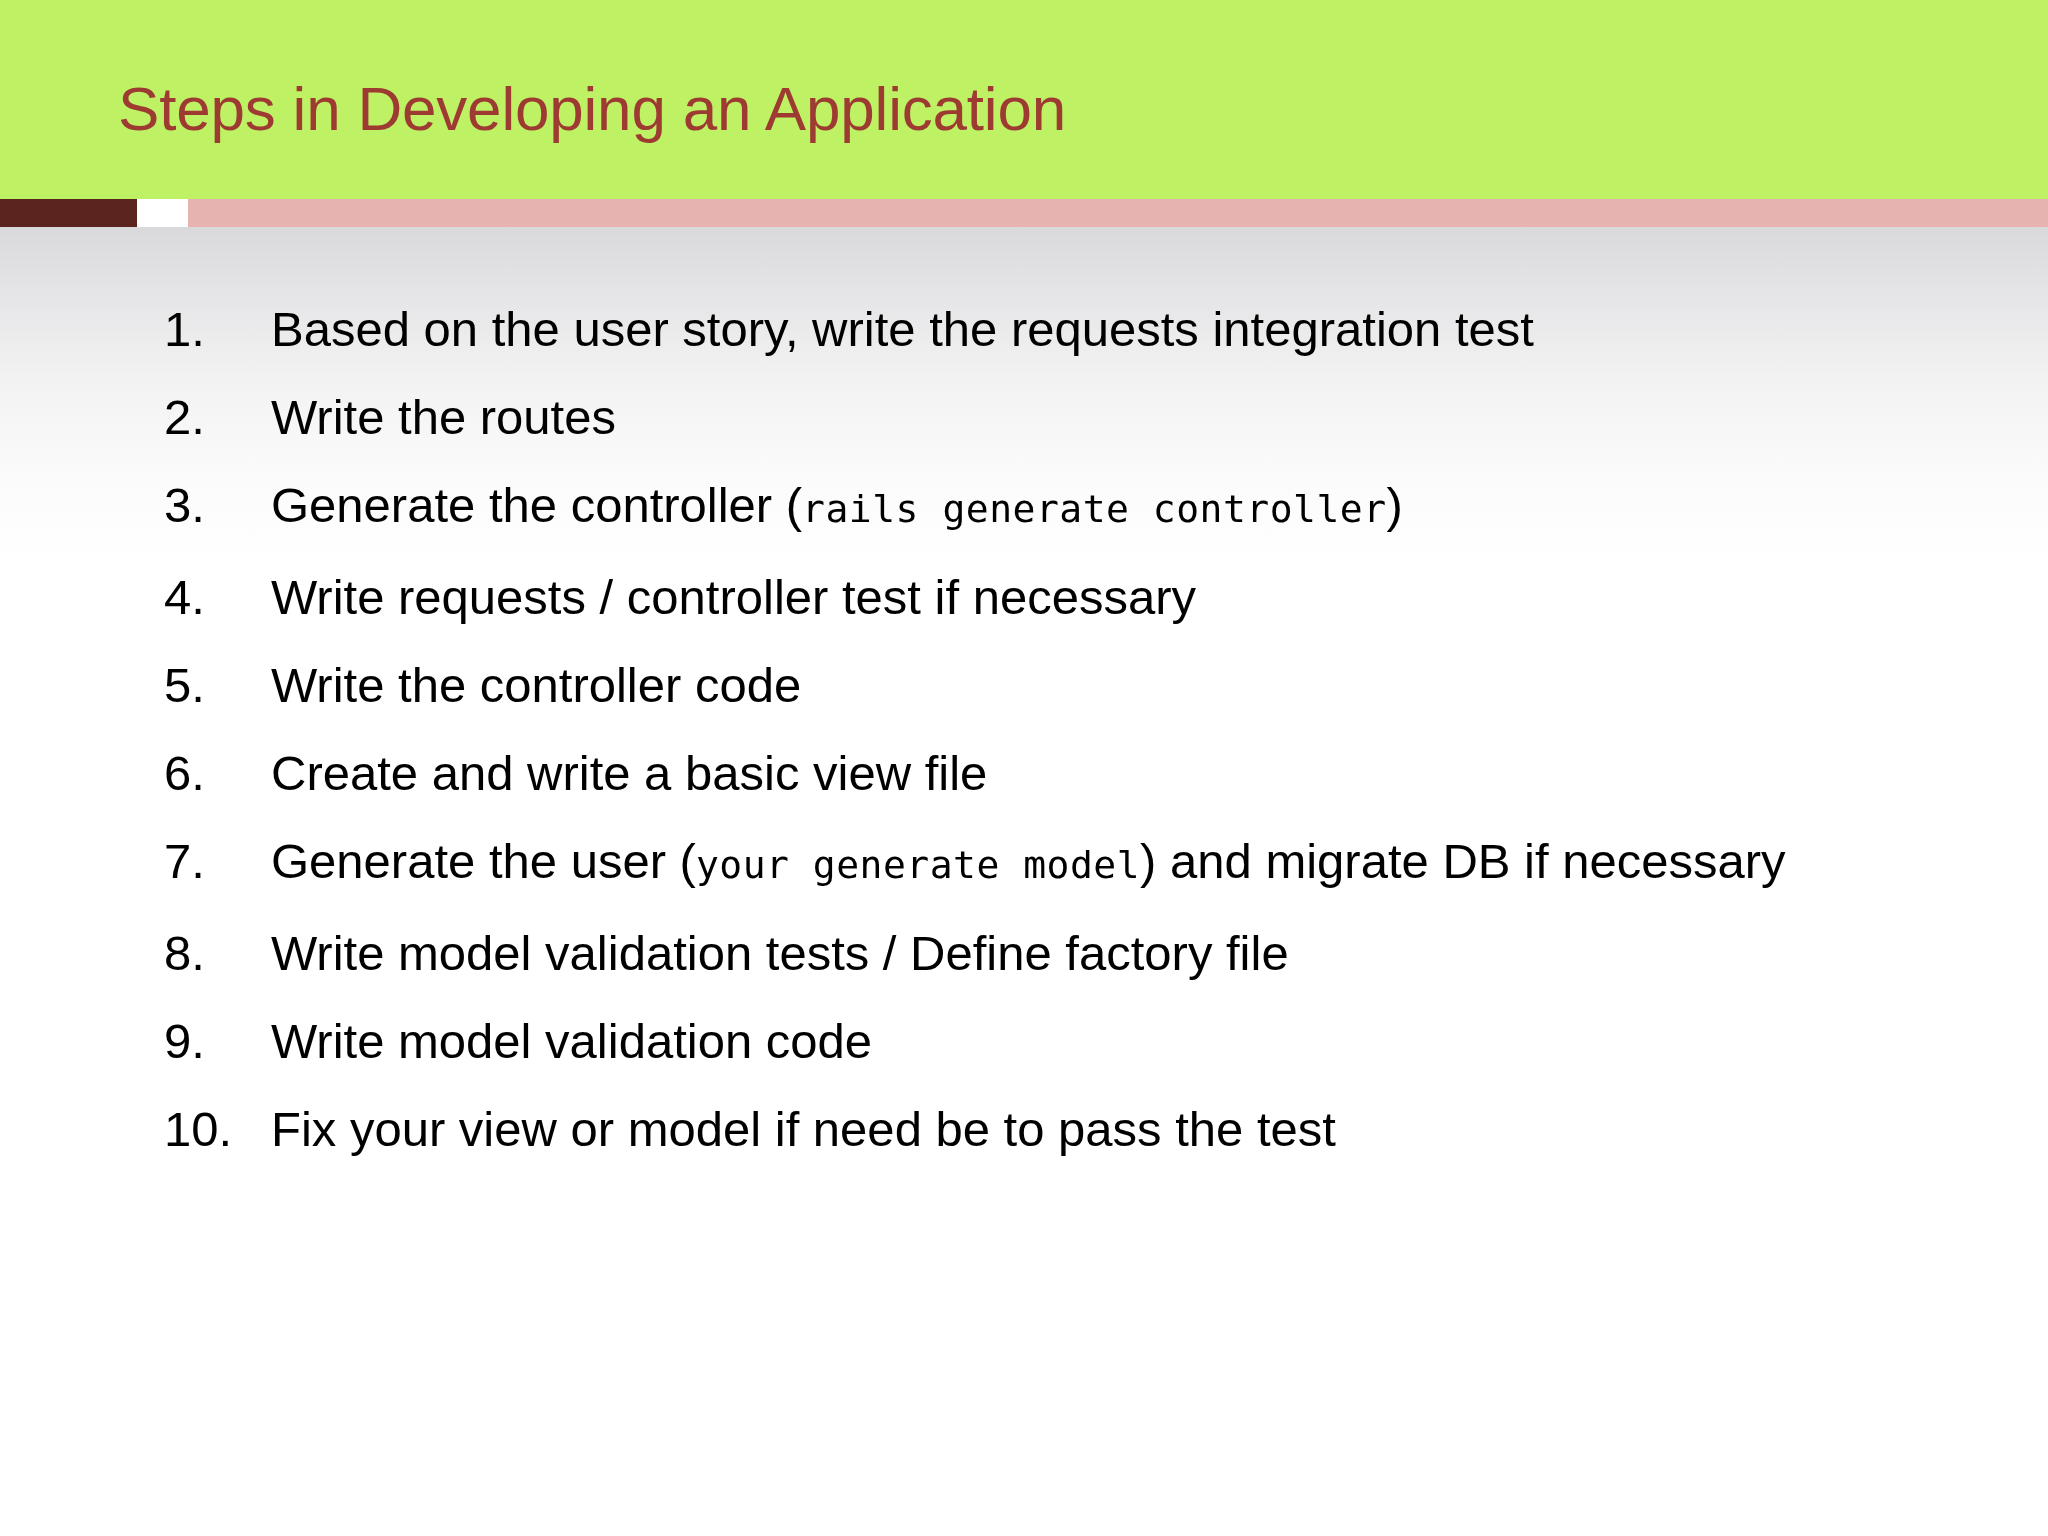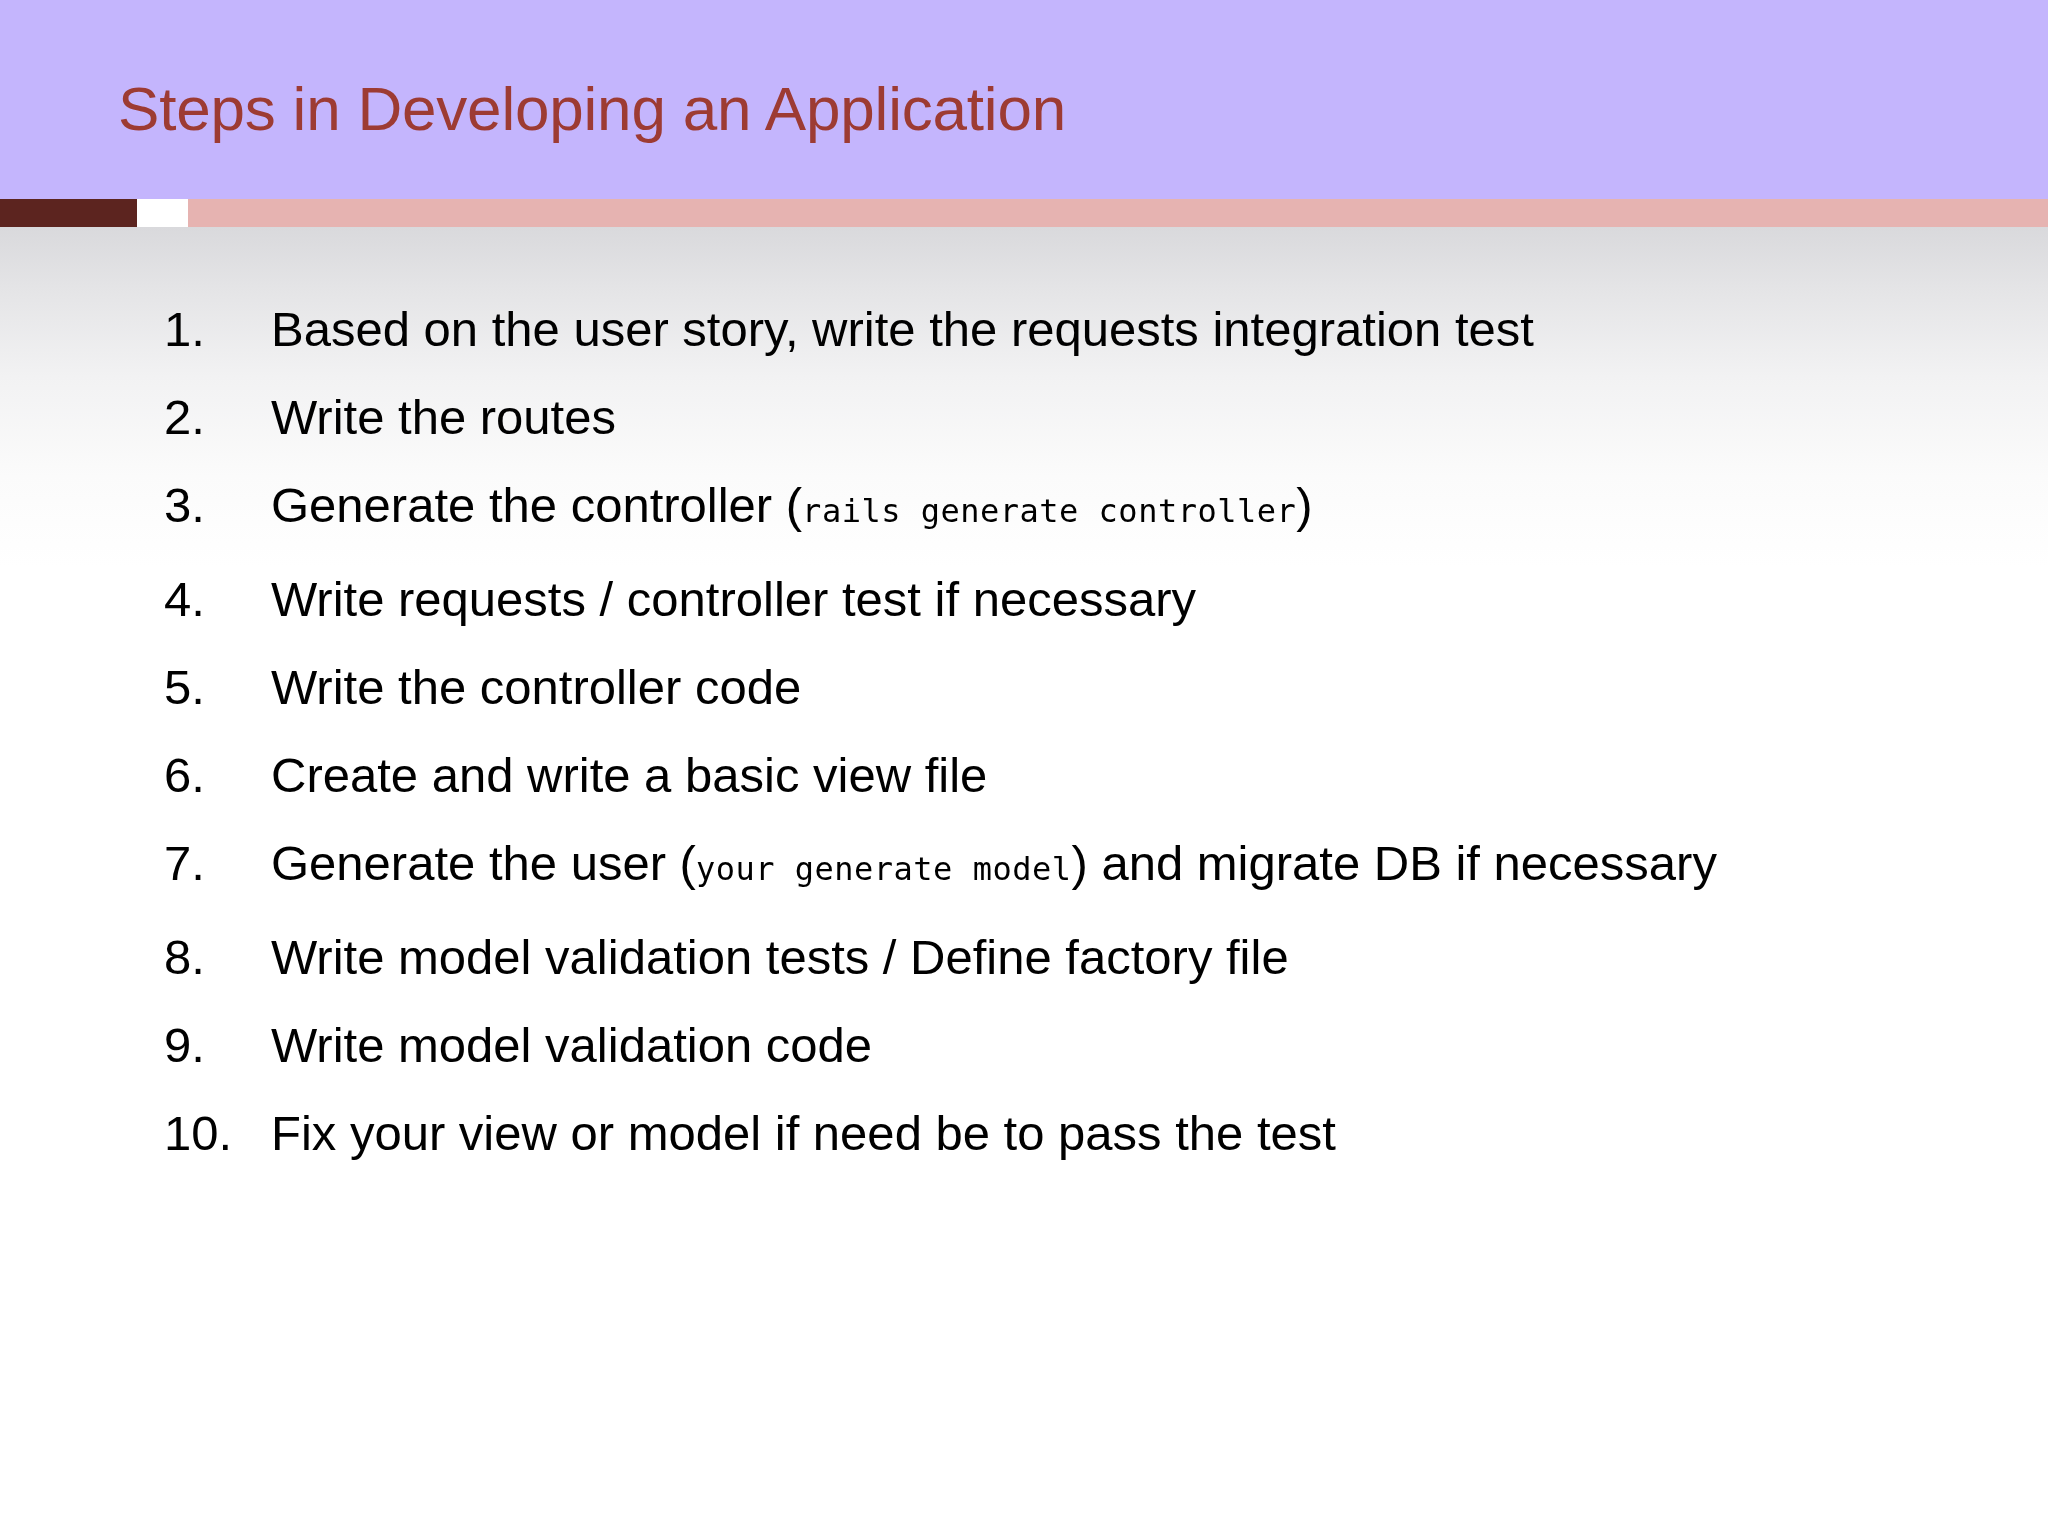--- a/index.html
+++ b/index.html
@@ -20,21 +20,21 @@
     background: #ffffff;
   }
 
   
   .title-zone {
     position: absolute;
     left: 0;
     top: 0;
     width: 2048px;
     height: 214px;
-    background: #c4b5fd;
+    background: #bef264;
   }
   .slide-title {
     position: absolute;
     left: 118px;
     top: 78px;
     font-size: 62px;
     font-weight: 400;
     letter-spacing: -0.2px;
     color: #9d3b33;
     white-space: nowrap;
@@ -113,21 +113,21 @@
   }
   .step-text {
     flex: 1 1 auto;
     font-size: 49px;
     line-height: 62px;
     color: #000000;
     max-width: 1760px;
   }
   .step-text .code {
     font-family: "DejaVu Sans Mono", "Liberation Mono", monospace;
-    font-size: 32px;
+    font-size: 38px;
     letter-spacing: 0.5px;
   }
 </style>
 </head>
 <body>
 
 <div id="slide">
 
   <div class="title-zone">
     <div class="slide-title">Steps in Developing an Application</div>

